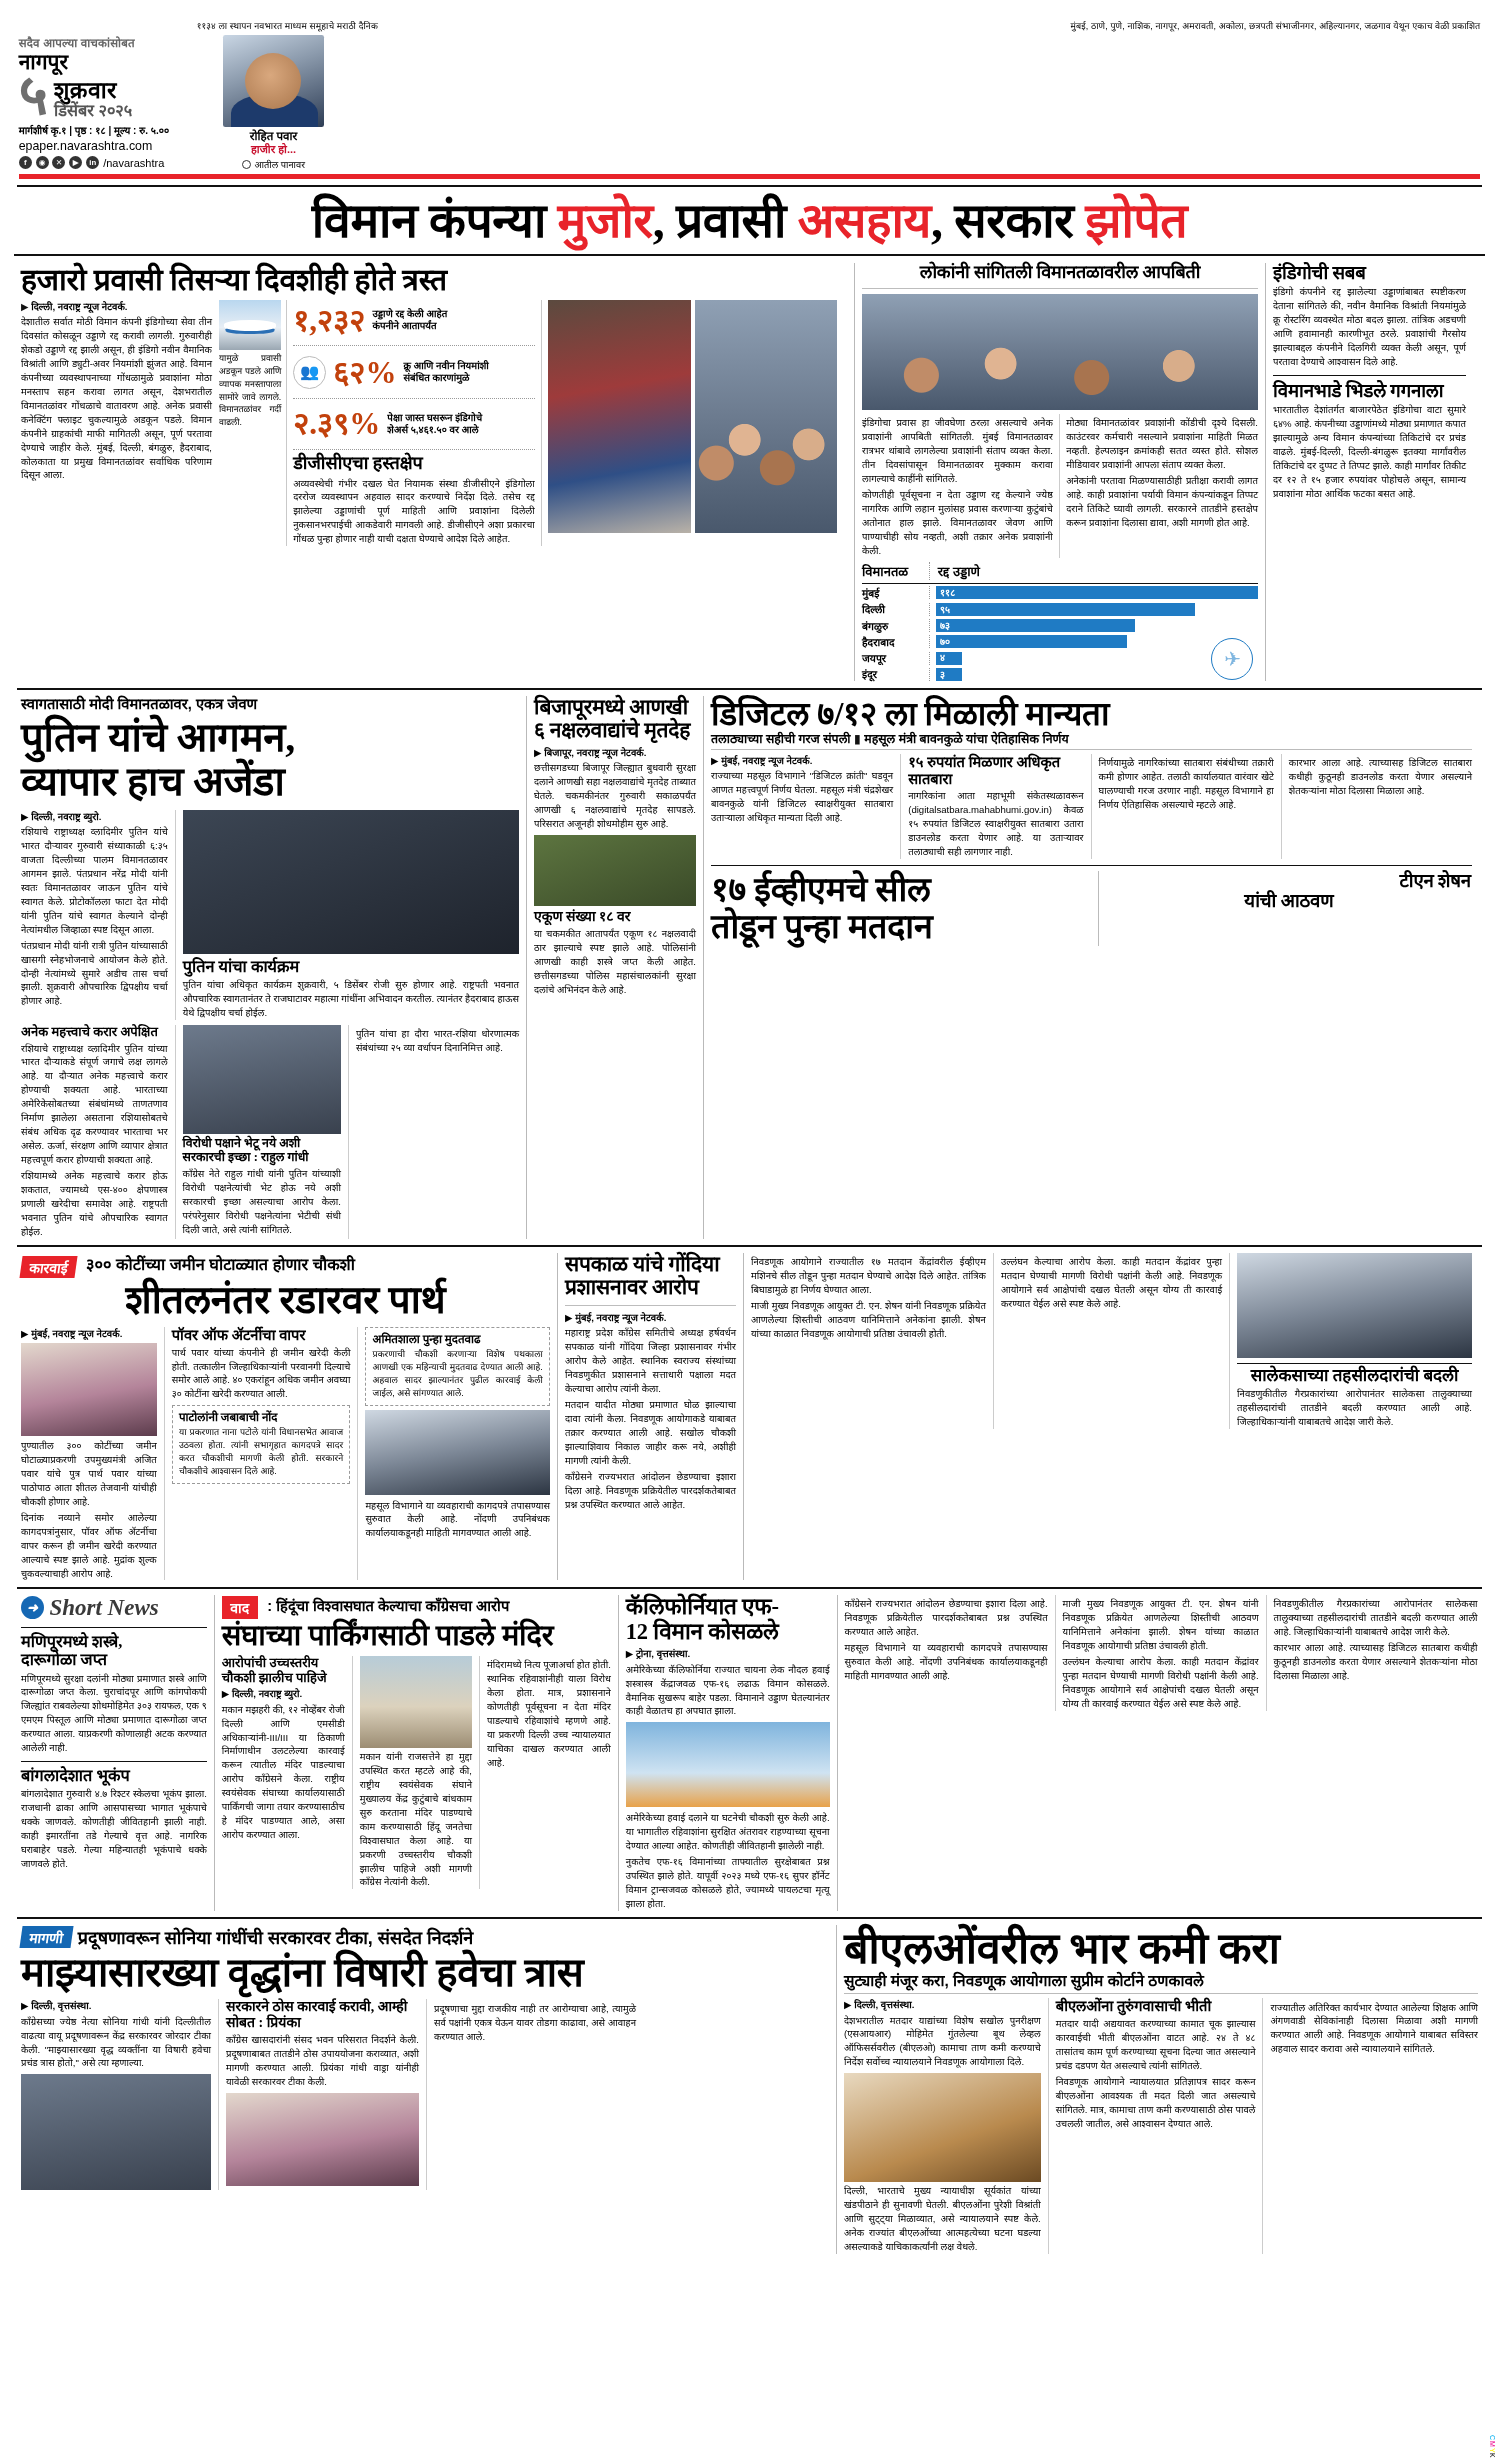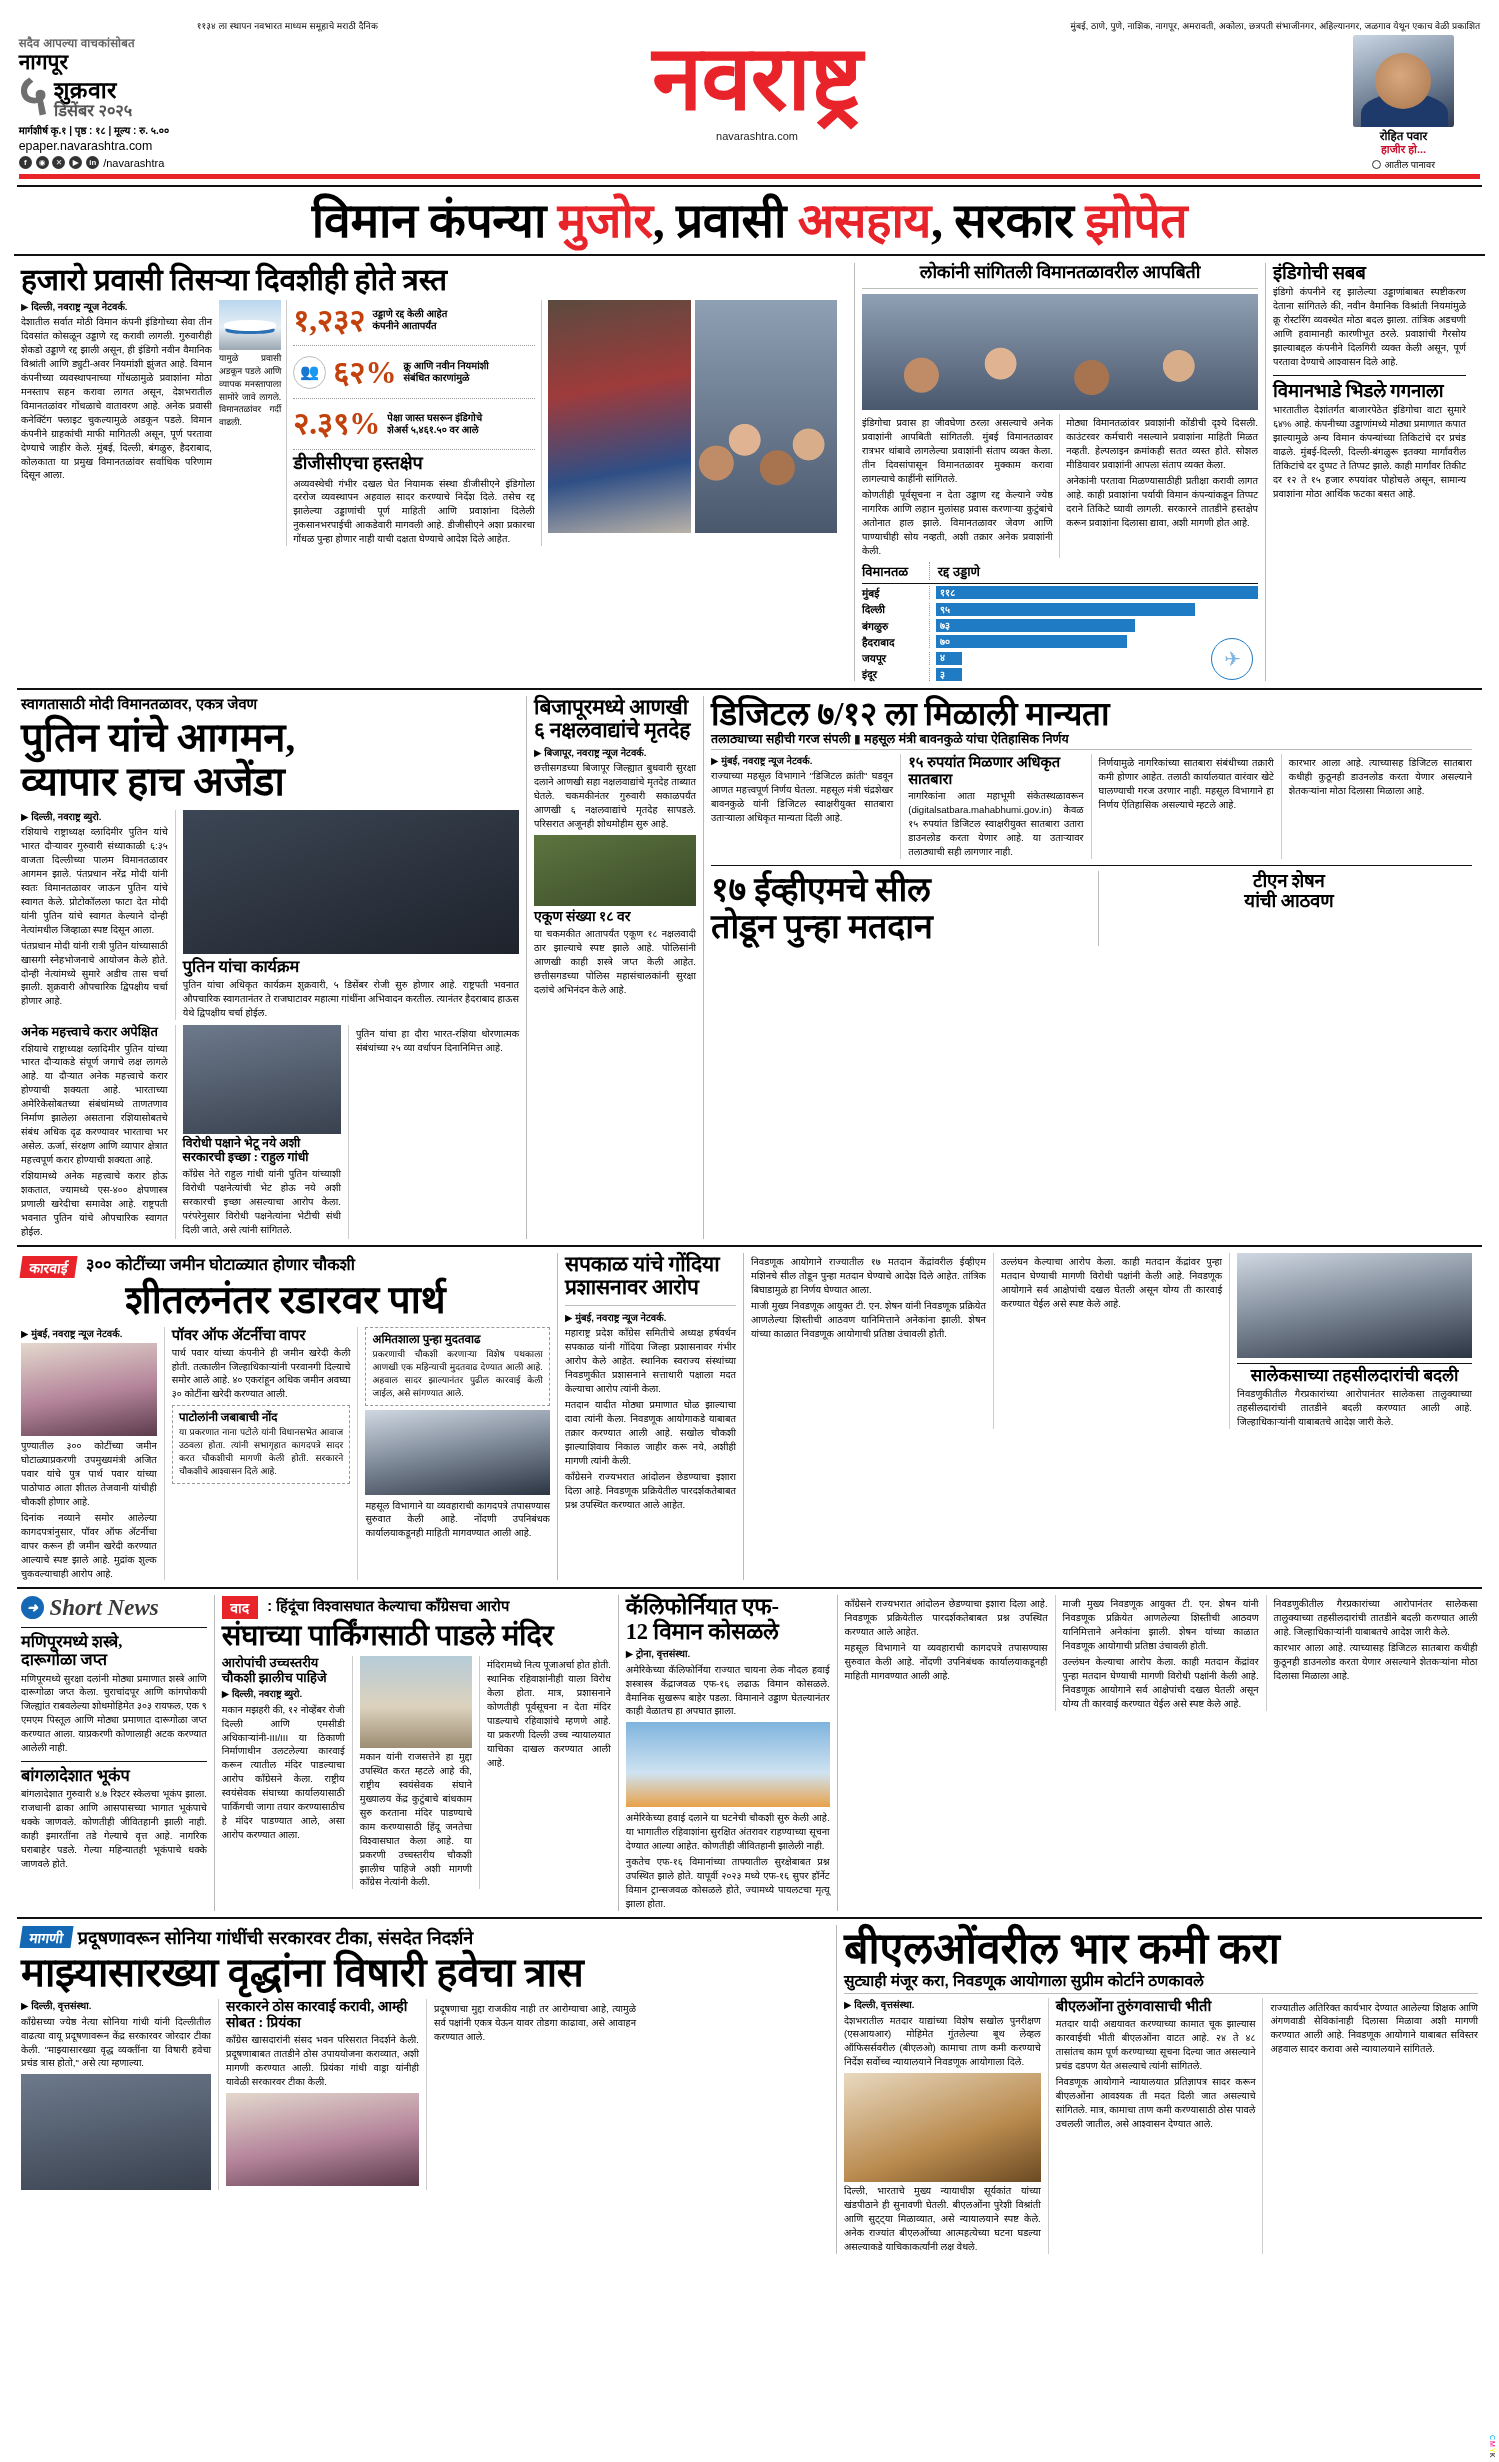--- a/index.html
+++ b/index.html
@@ -190,24 +190,20 @@
         <div class="mh-social">
           <span class="soc">f</span>
           <span class="soc">◉</span>
           <span class="soc">✕</span>
           <span class="soc">▶</span>
           <span class="soc">in</span>
           <span>/navarashtra</span>
         </div>
       </div>
 
-      <div class="mh-center">
-        <div class="mh-logo">नवराष्ट्र</div>
-        <div class="mh-url">navarashtra.com</div>
-      </div>
 
       <div class="mh-right">
         <div class="mh-portrait"></div>
         <div class="mh-rname">रोहित पवार</div>
         <div class="mh-rsub">हाजीर हो...</div>
         <div class="mh-byline">
           <span class="pen"></span>
           <span>आतील पानावर</span>
         </div>
       </div>
@@ -419,21 +415,21 @@
       </div>
 
       <div class="hr-dark" style="margin-top:6.2px;"></div>
 
       <div class="row">
         <div style="width:388px;padding-right:7.8px;border-right:0.8px solid #bbb;">
           <h2 class="hl big-head">१७ ईव्हीएमचे सील</h2>
           <h2 class="hl big-head">तोडून पुन्हा मतदान</h2>
         </div>
         <div style="width:372px;padding-left:7.8px;">
-          <h2 class="hl" style="font-size:18.6px;text-align:center;">टीएन शेषन</h2>
+          <h2 class="hl" style="font-size:18.6px;text-align:right;">टीएन शेषन</h2>
           <h2 class="hl" style="font-size:18.6px;text-align:center;">यांची आठवण</h2>
         </div>
       </div>
     </div>
   </div>
 
   <div class="hr-dark" style="border-top-width:2.3px;margin:6.2px 3.1px;"></div>
 
   <div class="row">
 

